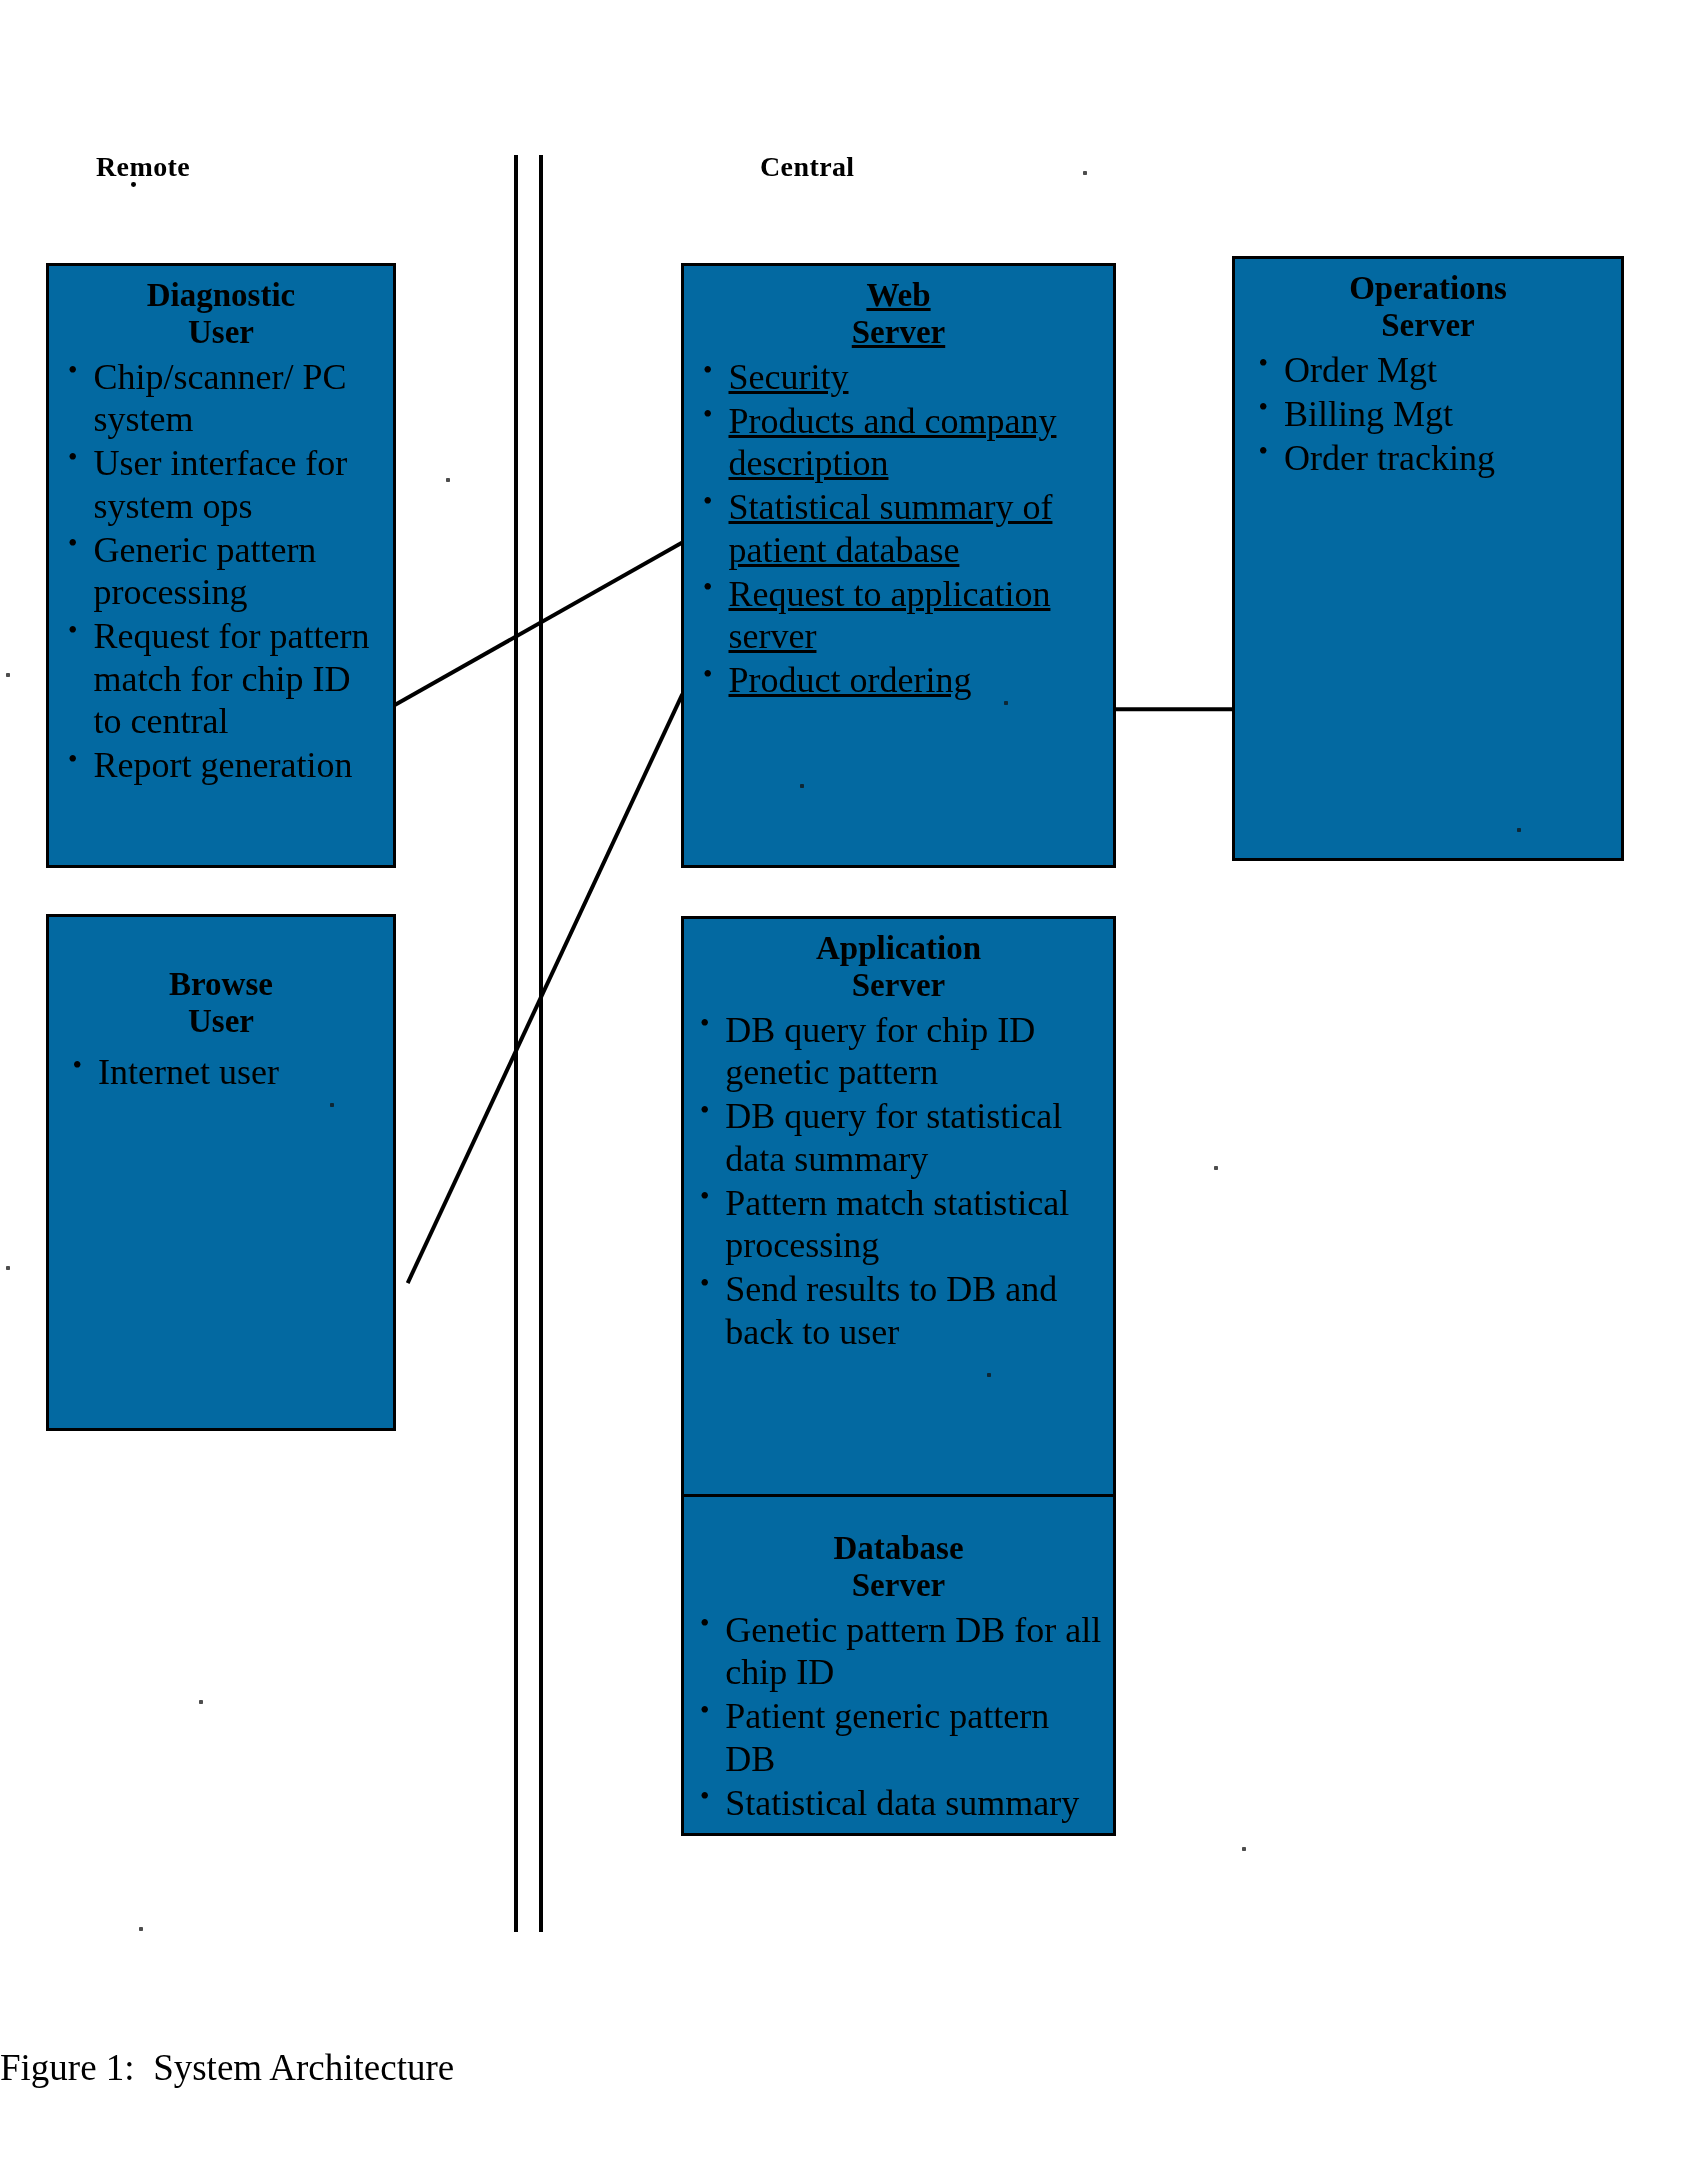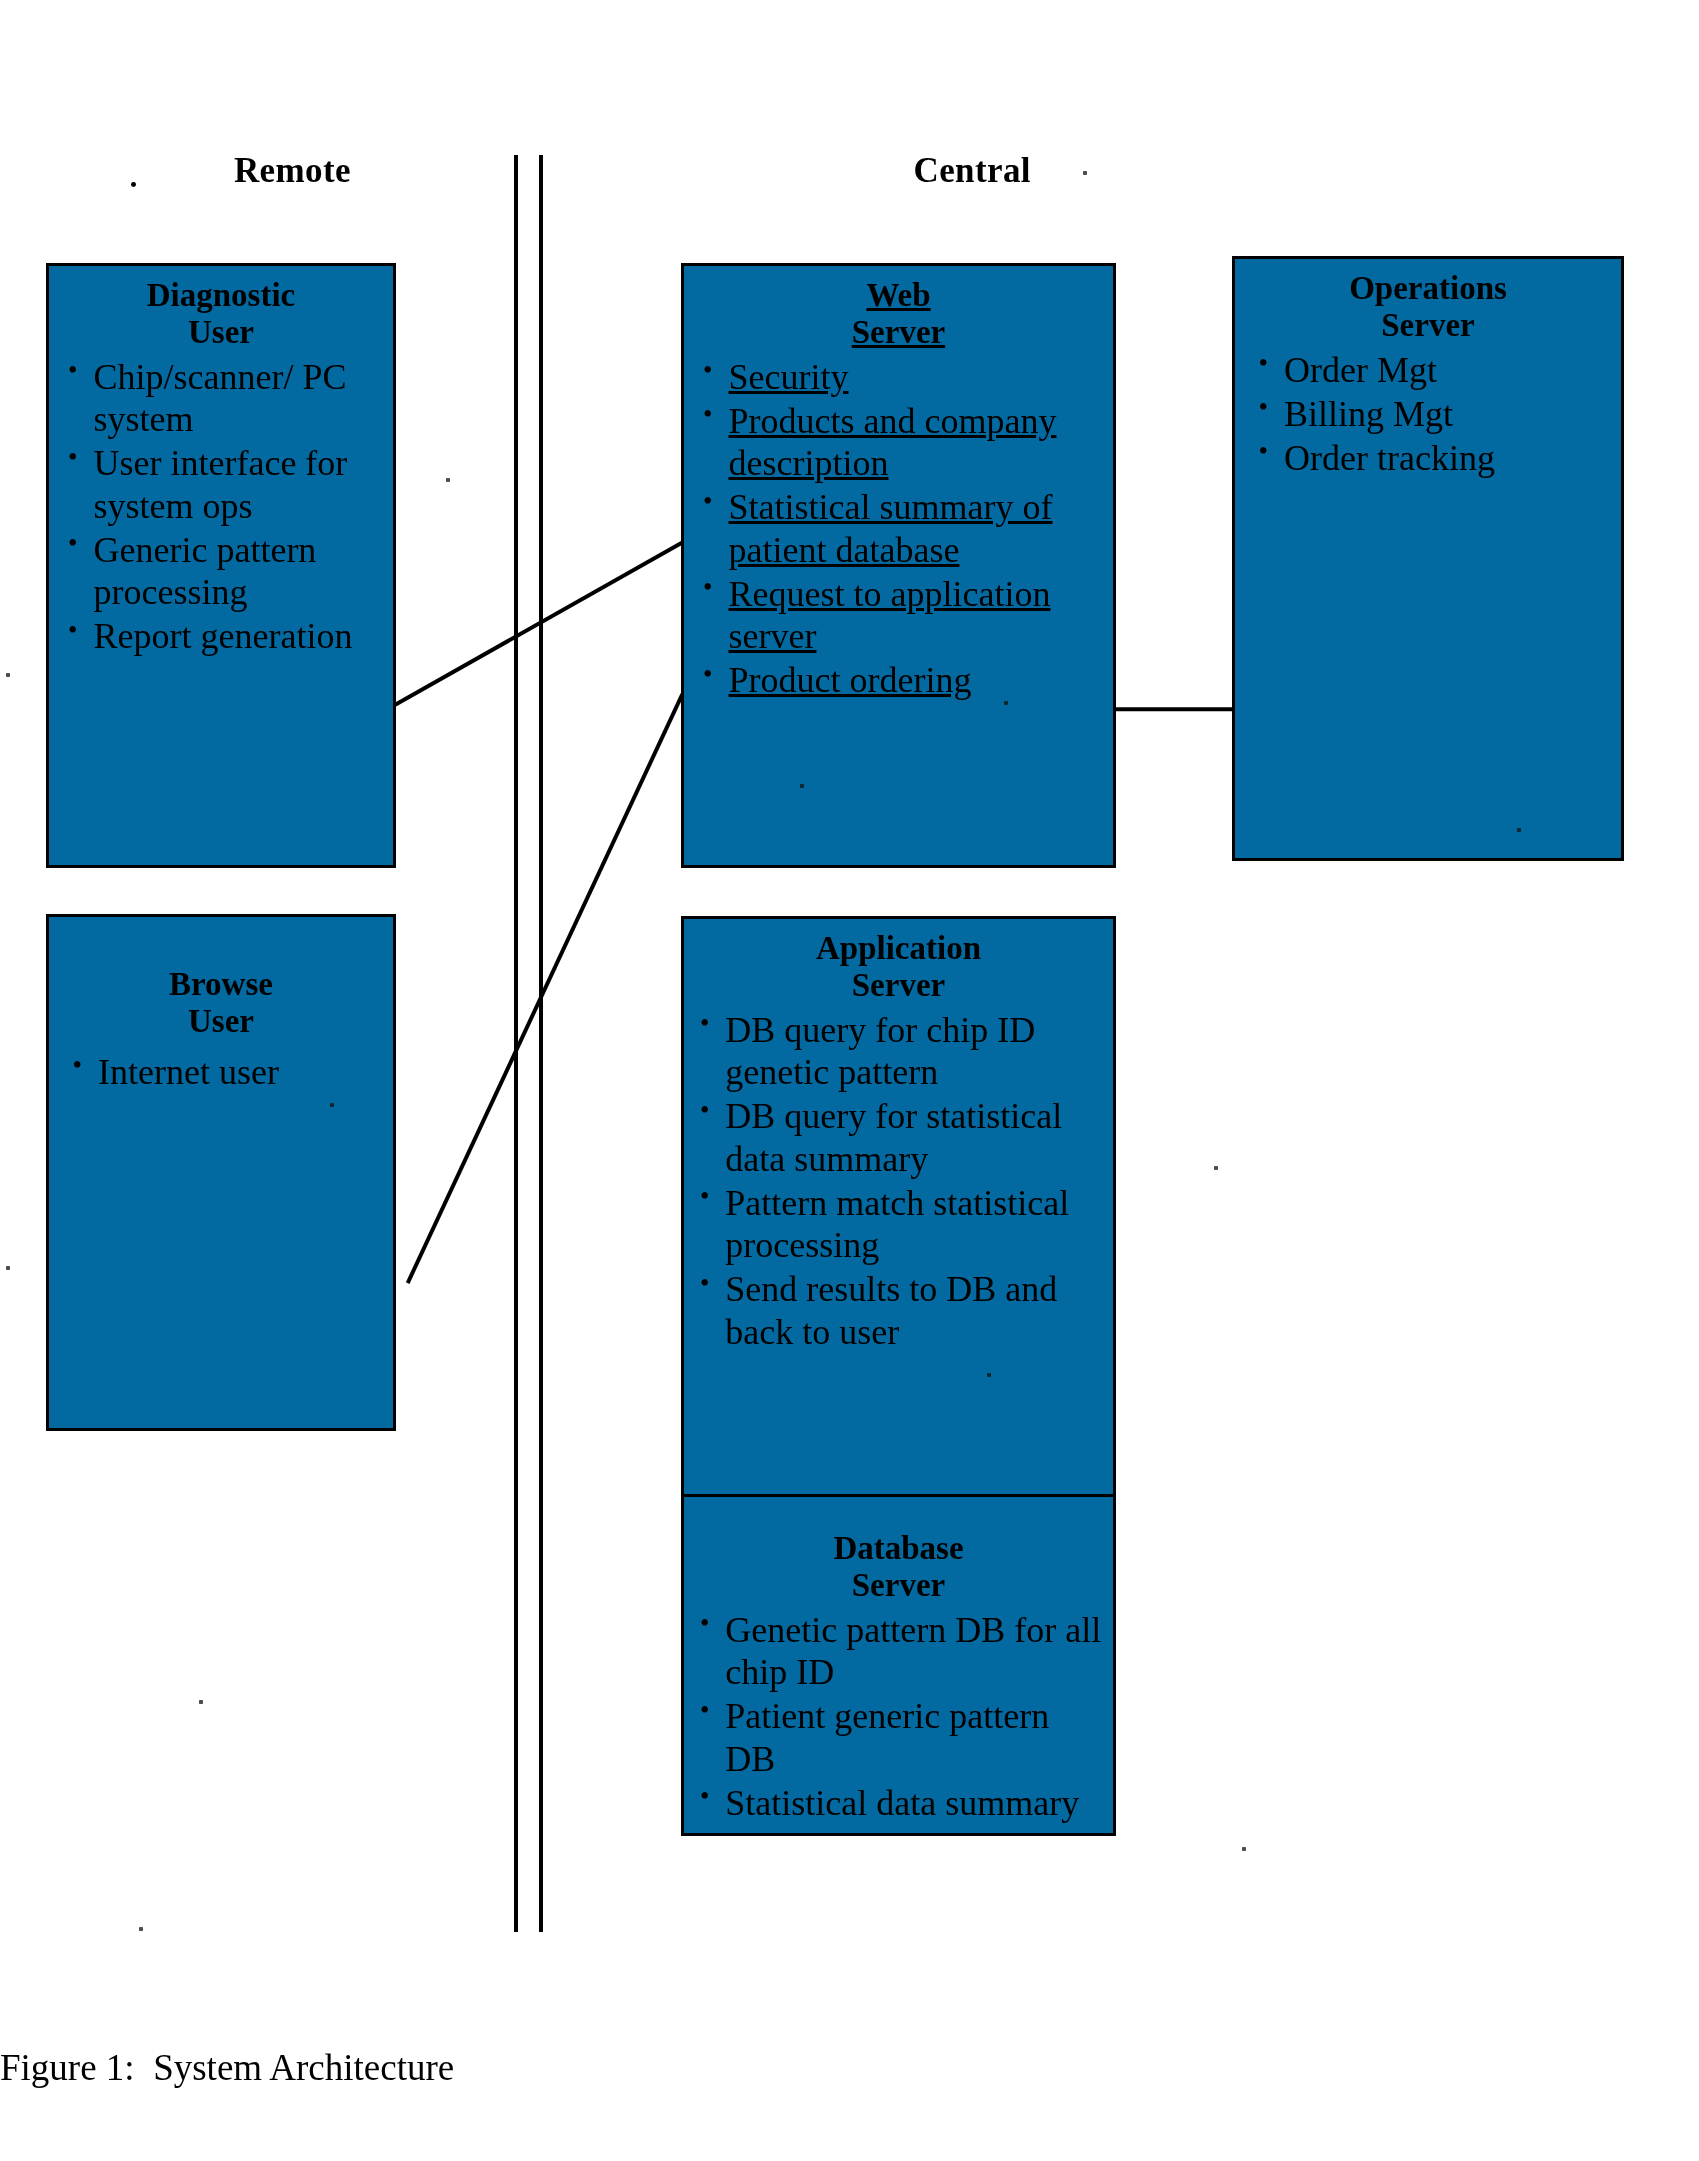--- a/index.html
+++ b/index.html
@@ -16,24 +16,24 @@
     width: 1700px;
     height: 2161px;
     background: #ffffff;
     overflow: hidden;
   }
 
   
   .col-heading {
     position: absolute;
     font-weight: bold;
-    font-size: 35px;
+    font-size: 28px;
     letter-spacing: 0.4px;
     white-space: nowrap;
-    text-align: right;
+    text-align: left;
   }
   #heading-remote { left: 96px; top: 151px; width: 255px; }
   #heading-central { left: 760px; top: 151px; width: 271px; }
   .heading-dot {
     position: absolute;
     width: 4.8px;
     height: 4.8px;
     background: #000;
     border-radius: 50%;
   }
@@ -155,20 +155,21 @@
     <line x1="1128" y1="1966" x2="1128" y2="1878" stroke="#000000" stroke-width="4"></line>
   </svg>
 
   <div class="node" id="node-diagnostic-user">
     <div class="node-title">Diagnostic
 User</div>
     <ul class="node-list">
       <li>Chip/scanner/ PC system</li>
       <li>User interface for system ops</li>
       <li>Generic pattern processing</li>
+      <li>Request for pattern match for chip ID to central</li>
       <li>Report generation</li>
     </ul>
   </div>
 
   <div class="node" id="node-browse-user">
     <div class="node-title">Browse
 User</div>
     <ul class="node-list">
       <li>Internet user</li>
     </ul>

